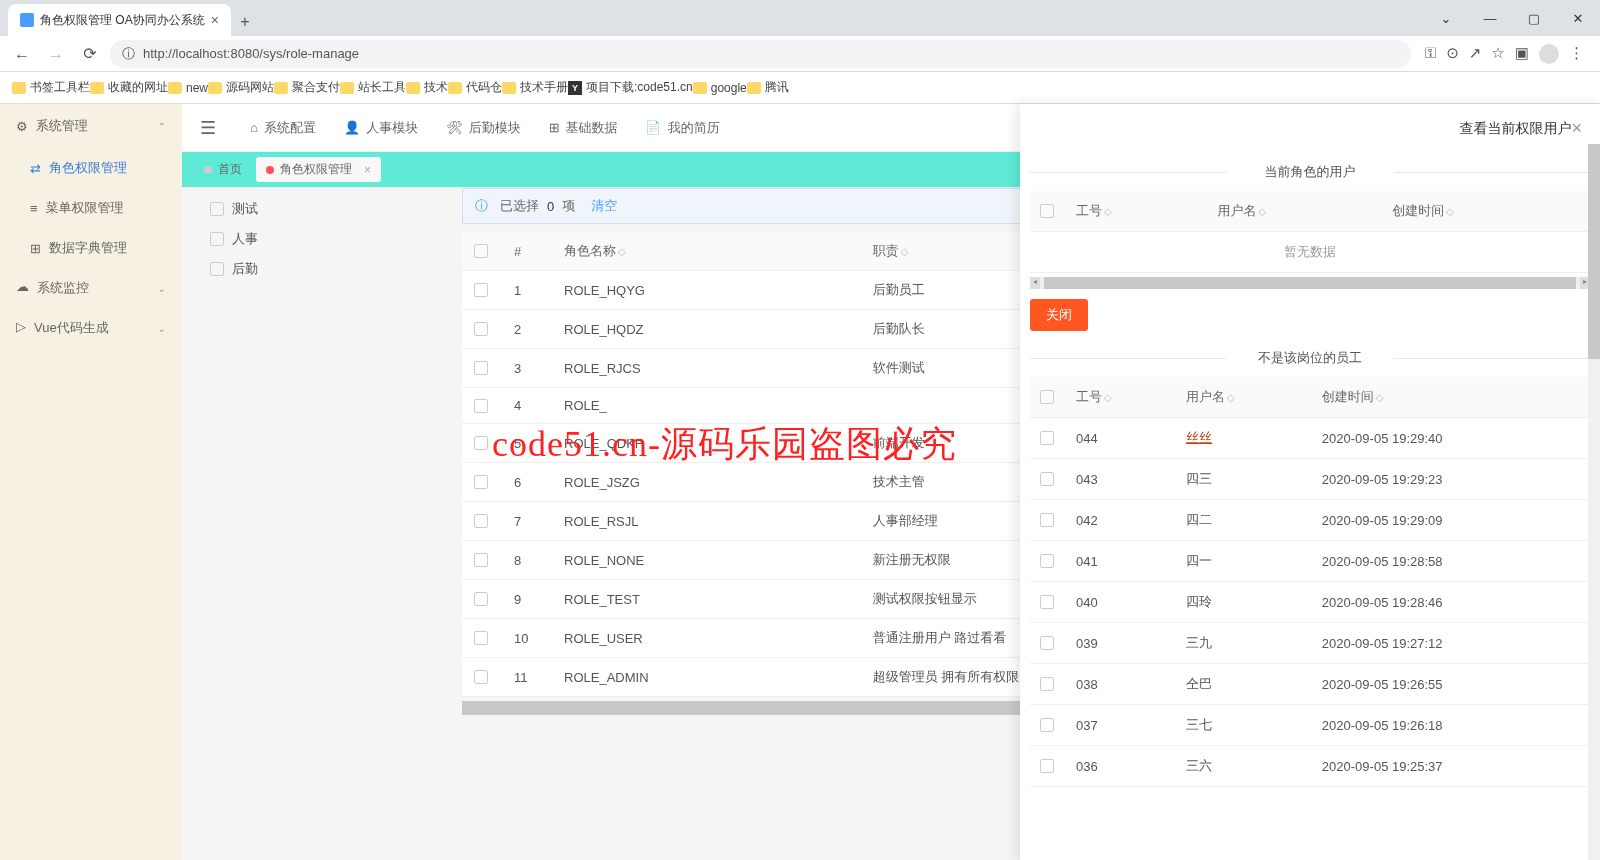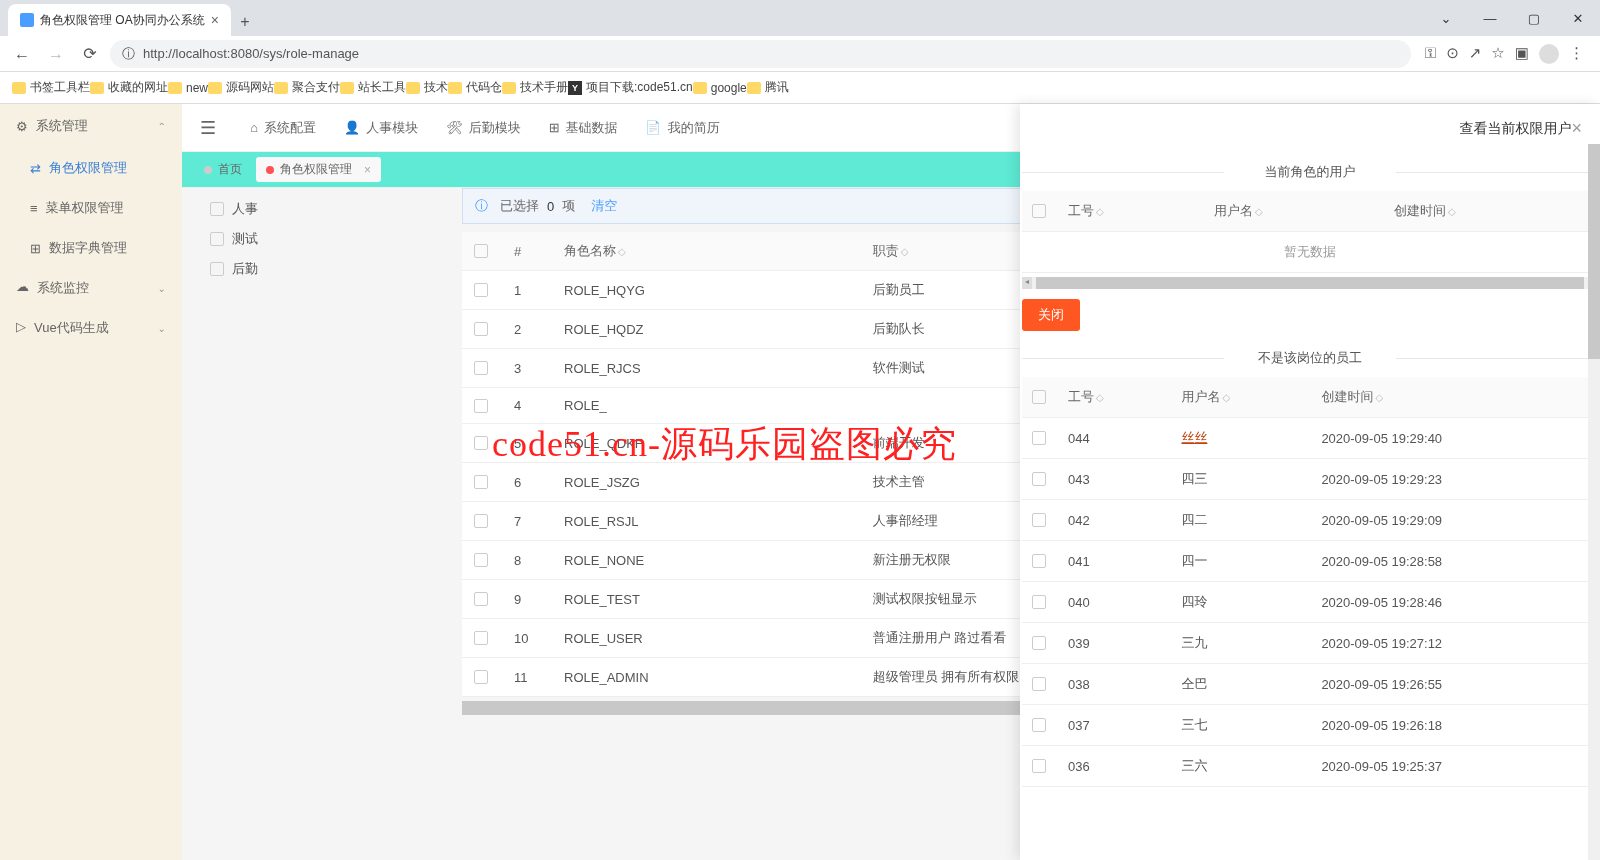--- a/index.html
+++ b/index.html
@@ -48,21 +48,21 @@
 th,td{padding:10px 12px;text-align:left;border-bottom:1px solid #eee;font-size:13px;color:#555;font-weight:normal}
 th{background:#fafafa;color:#666}
 .chk{width:14px;height:14px;border:1px solid #ccc;border-radius:2px}
 .sort{color:#bbb;font-size:10px;margin-left:2px}
 .hscroll{height:14px;background:#f0f0f0;margin-top:4px;position:relative}
 .hscroll-thumb{position:absolute;left:0;width:50%;height:100%;background:#c8c8c8}
 .drawer{position:absolute;right:0;top:0;width:580px;height:100%;background:#fff;box-shadow:-4px 0 12px rgba(0,0,0,.1);display:flex;flex-direction:column;z-index:10}
 .drawer::-webkit-scrollbar{width:12px}
 .drawer-head{padding:14px 18px;display:flex;justify-content:flex-end;align-items:center;font-size:14px;color:#333}
 .drawer-close{color:#999;font-size:18px;cursor:pointer}
-.drawer-body{flex:1;overflow-y:auto;padding:0 2px 14px}
+.drawer-body{flex:1;overflow-y:auto;padding:0 10px 14px}
 .section-title{text-align:center;font-size:13px;color:#555;padding:10px 0;position:relative}
 .section-title::before,.section-title::after{content:"";position:absolute;top:50%;width:35%;height:1px;background:#e8e8e8}
 .section-title::before{left:0}.section-title::after{right:0}
 .empty{text-align:center;color:#999;padding:14px;font-size:13px}
 .dscroll{height:12px;background:#f0f0f0;position:relative;margin:4px 0 10px}
 .dscroll-l{position:absolute;left:0;width:10px;height:100%;background:#ddd;text-align:center;font-size:8px;color:#888}
 .dscroll-r{position:absolute;right:0;width:10px;height:100%;background:#ddd;text-align:center;font-size:8px;color:#888}
 .dscroll-track{position:absolute;left:14px;right:14px;height:100%;background:#c8c8c8}
 .close-btn{background:#ff5722;color:#fff;border:none;padding:7px 16px;font-size:13px;border-radius:3px;cursor:pointer;margin-bottom:8px}
 .drawer table td,.drawer table th{padding:11px 10px}
@@ -231,25 +231,25 @@
         <div class="page-tab active">
           <span class="dot" style="background:#ff5252"></span>
           <span>角色权限管理</span>
           <span style="margin-left:6px;color:#aaa">×</span>
         </div>
       </div>
     <div class="content">
       <div class="tree-panel" id="tree">
           <div class="tree-item">
             <div class="tree-chk"></div>
-            <span>人事</span>
+            <span>测试</span>
           </div>
           <div class="tree-item">
             <div class="tree-chk"></div>
-            <span>测试</span>
+            <span>人事</span>
           </div>
           <div class="tree-item">
             <div class="tree-chk"></div>
             <span>后勤</span>
           </div>
         </div>
       <div class="table-panel">
         <div class="sel-bar">
           <span class="info">ⓘ</span>
           <span>已选择</span>

